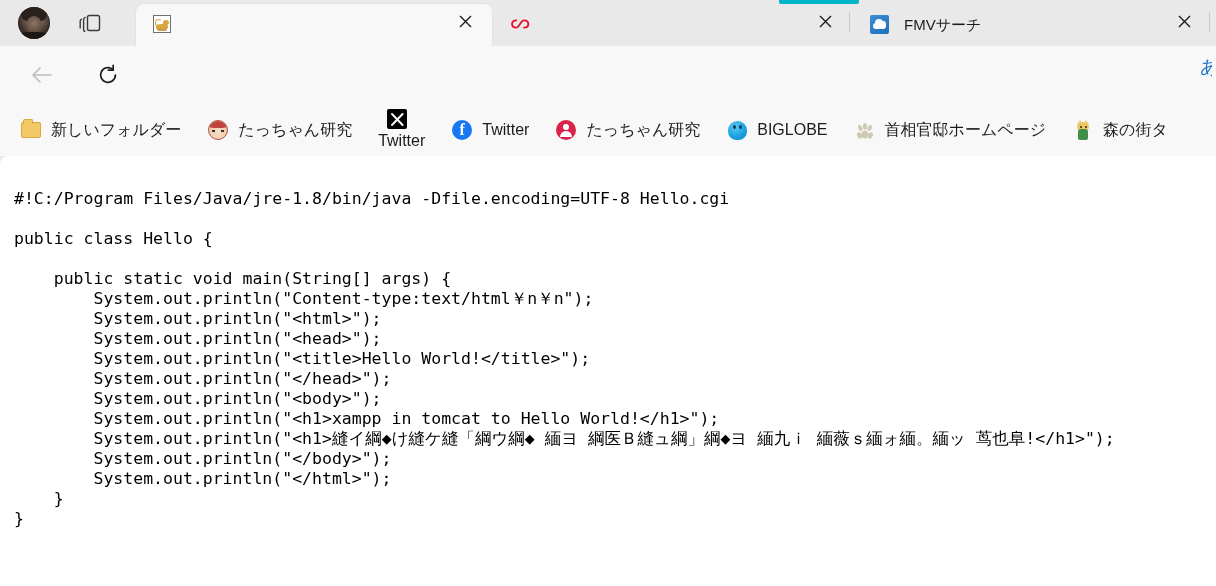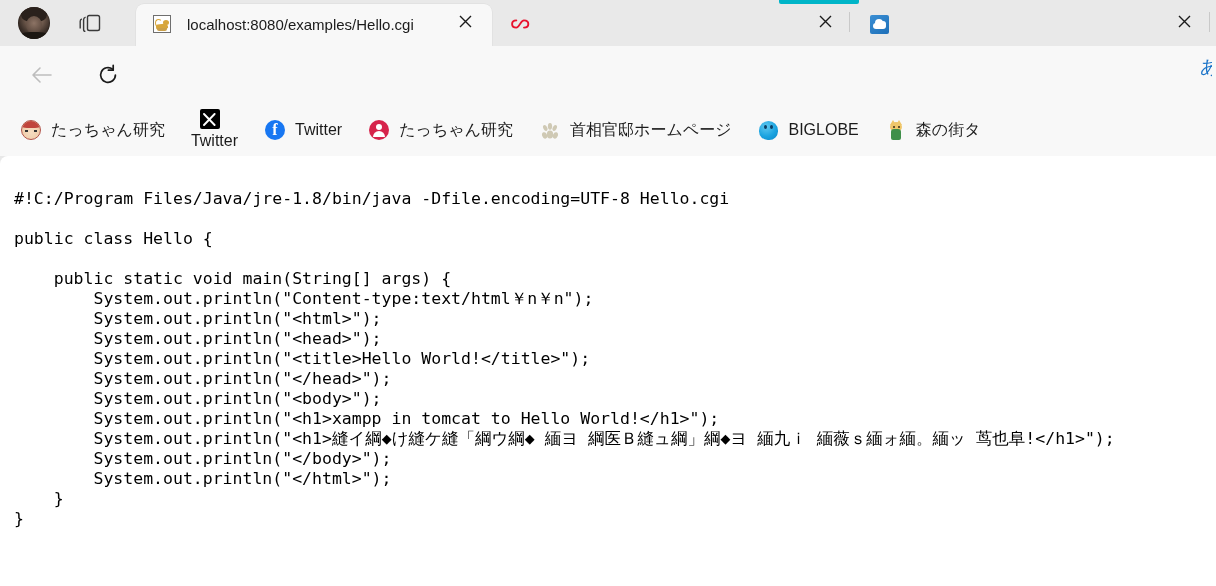--- a/index.html
+++ b/index.html
@@ -256,21 +256,20 @@
 
     <div class="tab active" style="left:136px; width:356px; padding-left:17px;">
       <div class="tab-favicon">
         <div class="fav-tomcat">
           <div class="c-tail"></div>
           <div class="c-body"></div>
           <div class="c-head"></div>
           <div class="c-legs"></div>
         </div>
       </div>
-      <div class="tab-title fade" style="margin-left:14px; width:268px;">localhost:8080/examples/Hello.cgi</div>
     </div>
     <div class="tab-close" style="left:455px;">
       <svg width="13" height="13" viewBox="0 0 13 13">
           <path d="M1 1 L12 12 M12 1 L1 12" stroke="#1b1b1b" stroke-width="1.4"></path>
         </svg>
     </div>
 
     <div class="tab" style="left:500px; width:300px; padding-left:10px;">
       <div class="tab-favicon">
         <div class="fav-infinity">
@@ -290,20 +289,21 @@
     <div class="tab-accent" style="left:779px; width:80px;"></div>
 
     <div class="tab" style="left:860px; width:300px; padding-left:10px;">
       <div class="tab-favicon">
         <div class="fav-cloud">
             <div class="c1"></div>
             <div class="c2"></div>
             <div class="c3"></div>
           </div>
       </div>
+      <div class="tab-title" style="margin-left:14px; width:232px;">FMVサーチ</div>
     </div>
     <div class="tab-close" style="left:1174px;">
       <svg width="13" height="13" viewBox="0 0 13 13">
           <path d="M1 1 L12 12 M12 1 L1 12" stroke="#1b1b1b" stroke-width="1.4"></path>
         </svg>
     </div>
     <div class="tab-sep" style="left:1209px;"></div>
   </div>
 
   <div class="navbar">
@@ -330,20 +330,26 @@
         </svg>
       </span>
       <span class="url-text"><span class="host">localhost</span><span>:8080/examples/Hello.cgi</span></span>
     </div>
 
     <div class="omni-right">あ</div>
   </div>
 
   <div class="bookmarks">
 
+    <div class="bm" style="margin-left:14px;">
+      <span class="bm-ico">
+          <span class="ic-folder"></span>
+        </span>
+      <span class="bm-label">新しいフォルダー</span>
+    </div>
 
     <div class="bm" style="margin-left:14px;">
       <span class="bm-ico">
         <span class="ic-face">
             <span class="hat"></span>
             <span class="eyes"></span>
           </span>
       </span>
       <span class="bm-label">たっちゃん研究</span>
     </div>
@@ -367,48 +373,48 @@
     </div>
 
     <div class="bm" style="margin-left:14px;">
       <span class="bm-ico">
         <span class="ic-red">
             <span class="p-head"></span>
             <span class="p-body"></span>
           </span>
       </span>
       <span class="bm-label">たっちゃん研究</span>
+    </div>
+
+    <div class="bm" style="margin-left:14px;">
+      <span class="bm-ico">
+        <span class="ic-blob">
+            <span class="e1"></span>
+            <span class="e2"></span>
+          </span>
+      </span>
+      <span class="bm-label">BIGLOBE</span>
     </div>
 
     <div class="bm" style="margin-left:14px;">
       <span class="bm-ico">
         <span class="ic-crest">
           <svg width="20" height="18" viewBox="0 0 20 18">
             <g fill="#cfc9b4">
               <ellipse cx="10" cy="13.5" rx="3.2" ry="4"></ellipse>
               <ellipse cx="4.6" cy="14.4" rx="2.4" ry="3.3" transform="rotate(-22 4.6 14.4)"></ellipse>
               <ellipse cx="15.4" cy="14.4" rx="2.4" ry="3.3" transform="rotate(22 15.4 14.4)"></ellipse>
               <ellipse cx="10" cy="5.3" rx="2.1" ry="3.4"></ellipse>
               <ellipse cx="5.3" cy="7" rx="1.9" ry="3.1" transform="rotate(-28 5.3 7)"></ellipse>
               <ellipse cx="14.7" cy="7" rx="1.9" ry="3.1" transform="rotate(28 14.7 7)"></ellipse>
             </g>
           </svg>
         </span>
       </span>
       <span class="bm-label">首相官邸ホームページ</span>
-    </div>
-
-    <div class="bm" style="margin-left:14px;">
-      <span class="bm-ico">
-        <span class="ic-blob">
-            <span class="e1"></span>
-            <span class="e2"></span>
-          </span>
-      </span>
-      <span class="bm-label">BIGLOBE</span>
     </div>
 
     <div class="bm" style="margin-left:14px;">
       <span class="bm-ico">
         <span class="ic-cat">
           <span class="kear1"></span>
             <span class="kear2"></span>
           <span class="khead"></span>
           <span class="keye1"></span>
             <span class="keye2"></span>

